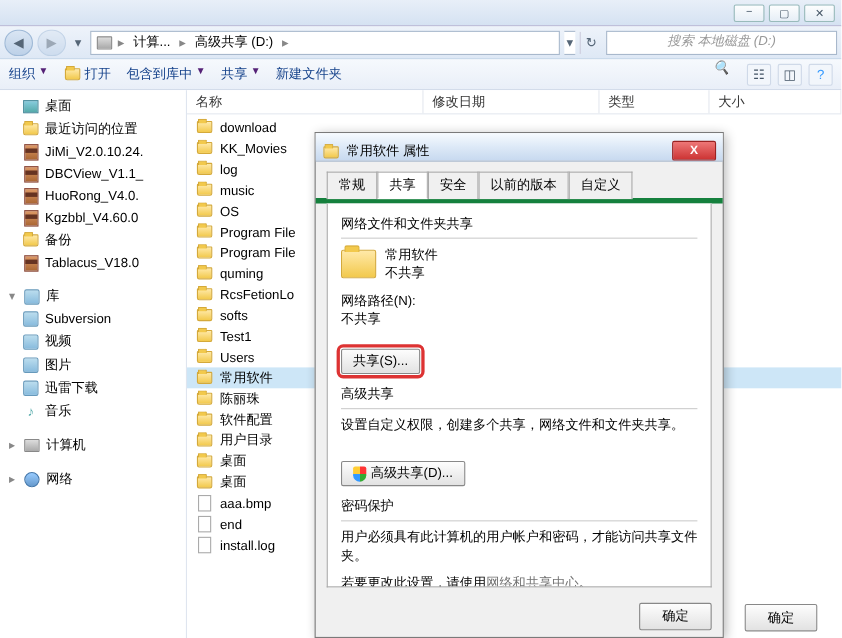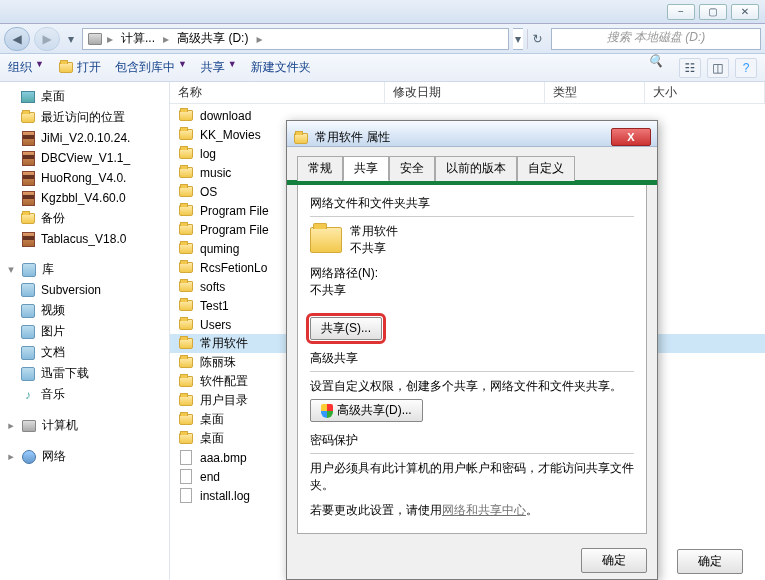--- a/index.html
+++ b/index.html
@@ -219,26 +219,20 @@
           <div class="titem">
             <span class="ic ">
               <span class="ic-lib"></span>
             </span>
             <span>图片</span>
           </div>
           <div class="titem">
             <span class="ic ">
               <span class="ic-lib"></span>
             </span>
-            <span>文档</span>
-          </div>
-          <div class="titem">
-            <span class="ic ">
-              <span class="ic-lib"></span>
-            </span>
             <span>迅雷下载</span>
           </div>
           <div class="titem">
             <span class="ic ic-music">♪</span>
             <span>音乐</span>
           </div>
         </div>
     </div>
     <div class="tgroup">
       <div class="titem head">
@@ -429,21 +423,21 @@
       <div>不共享</div>
       <div style="margin-top:18px">
         <button class="btn share-hl">共享(S)...</button>
       </div>
     </div>
 
     <div class="section">
       <div class="sec-title">高级共享</div>
       <hr class="hr">
       <div>设置自定义权限，创建多个共享，网络文件和文件夹共享。</div>
-      <div style="margin-top:4px">
+      <div style="margin-top:24px">
         <button class="btn">
           <span class="shield"></span>
           <span>高级共享(D)...</span>
         </button>
       </div>
     </div>
 
     <div class="section">
       <div class="sec-title">密码保护</div>
       <hr class="hr">

